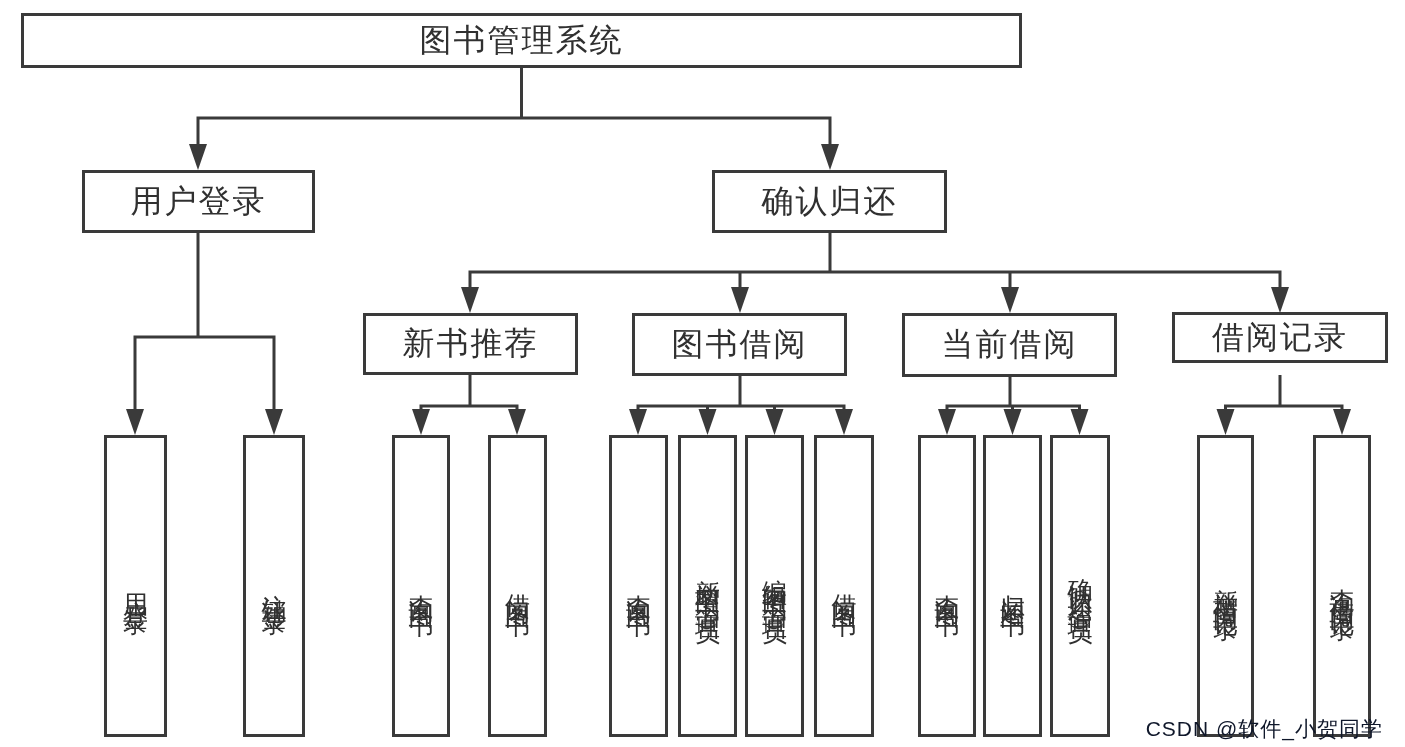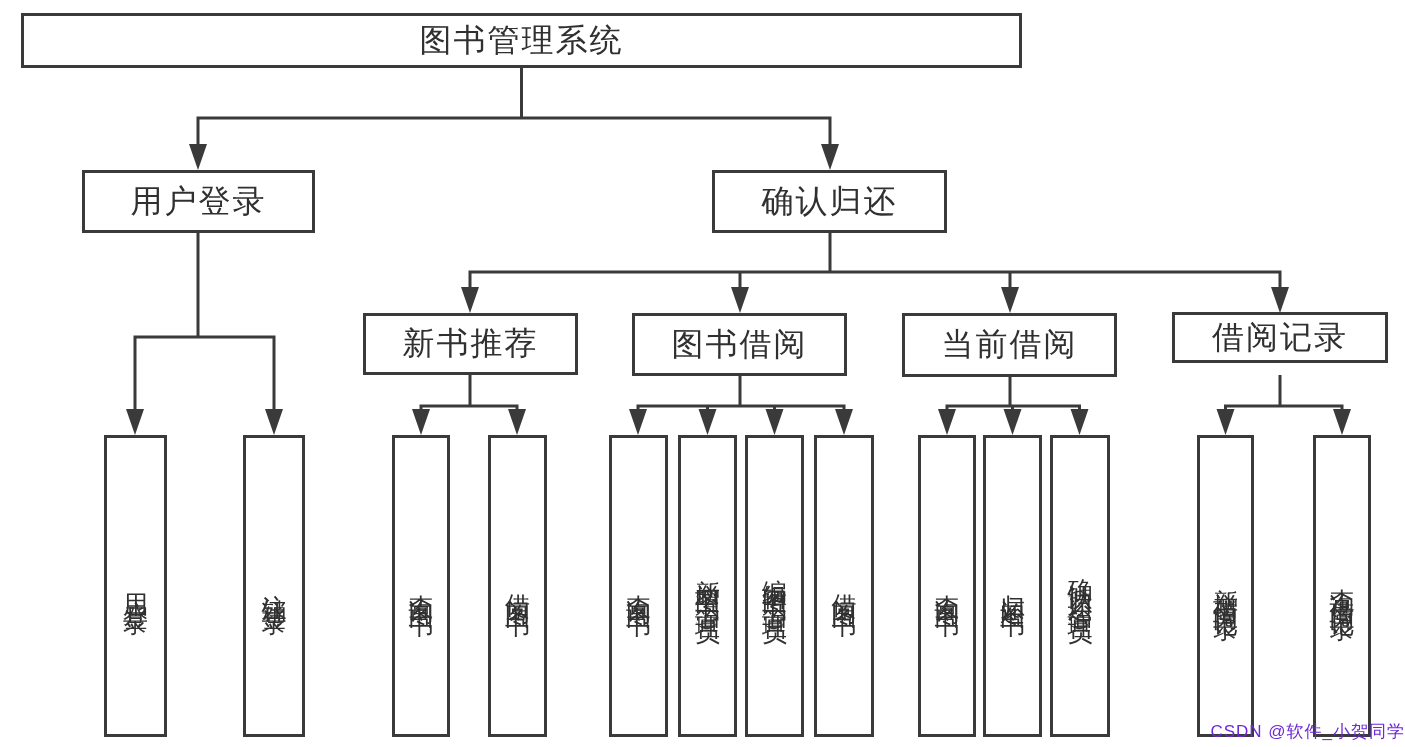--- a/index.html
+++ b/index.html
@@ -34,22 +34,22 @@
   #l5 {left:609px; width:59px;}
   #l6 {left:678px; width:59px;}
   #l7 {left:745px; width:59px;}
   #l8 {left:814px; width:60px;}
   #l9 {left:918px; width:58px;}
   #l10{left:983px; width:59px;}
   #l11{left:1050px;width:60px;}
   #l12{left:1197px;width:57px;}
   #l13{left:1313px;width:58px;}
   .watermark{
-    position:absolute;right:0;bottom:4px;z-index:3;
-    font-size:17px;color:#6d28d9;letter-spacing:1px;white-space:nowrap;
+    position:absolute;right:22px;bottom:4px;z-index:3;
+    font-size:21px;color:#0f172a;letter-spacing:1px;white-space:nowrap;
   }
 </style>
 </head>
 <body>
 
 <div class="canvas">
 
   <svg class="wires" width="1405" height="747" viewBox="0 0 1405 747" xmlns="http://www.w3.org/2000/svg">
     <g stroke="#3a3a3a" stroke-width="3" fill="none">
 

